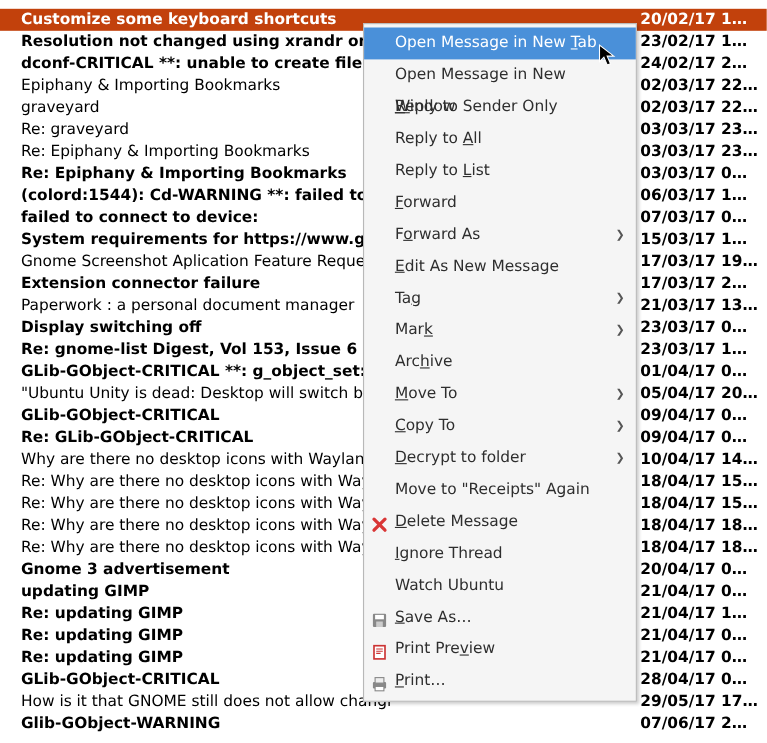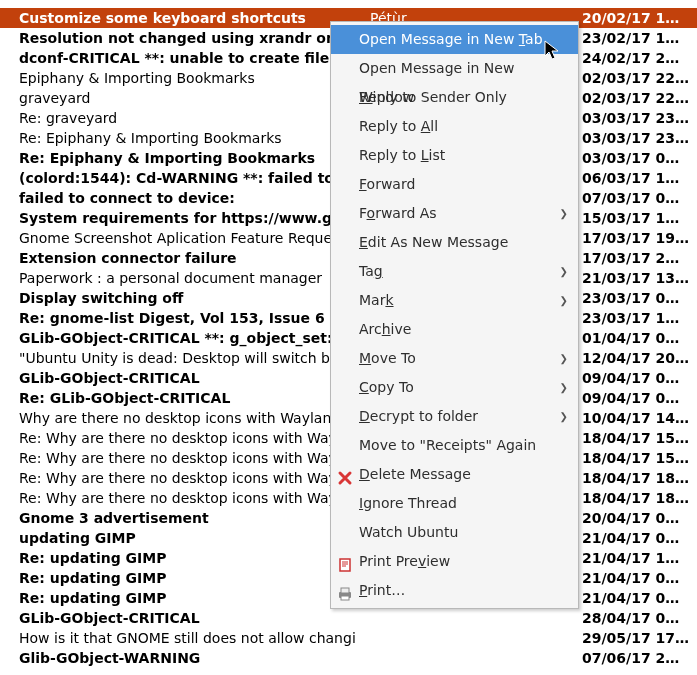--- a/index.html
+++ b/index.html
@@ -101,21 +101,20 @@
     z-index: 200;
     pointer-events: none;
   }
 </style>
 </head>
 <body>
 
 <div class="message-list" id="message-list">
     <div class="row bold selected" style="position: absolute; top: 8px; left: 0px; width: 697px;">
       <div class="subject">Customize some keyboard shortcuts</div>
-      <div class="from">Pétùr</div>
       <div class="date">20/02/17 1…</div>
     </div>
     <div class="row bold" style="position: absolute; top: 28px; left: 0px; width: 697px;">
       <div class="subject">Resolution not changed using xrandr on ext</div>
       <div class="date">23/02/17 1…</div>
     </div>
     <div class="row bold" style="position: absolute; top: 48px; left: 0px; width: 697px;">
       <div class="subject">dconf-CRITICAL **: unable to create file '/r</div>
       <div class="date">24/02/17 2…</div>
     </div>
@@ -170,21 +169,21 @@
     <div class="row bold" style="position: absolute; top: 308px; left: 0px; width: 697px;">
       <div class="subject">Re: gnome-list Digest, Vol 153, Issue 6</div>
       <div class="date">23/03/17 1…</div>
     </div>
     <div class="row bold" style="position: absolute; top: 328px; left: 0px; width: 697px;">
       <div class="subject">GLib-GObject-CRITICAL **: g_object_set: a</div>
       <div class="date">01/04/17 0…</div>
     </div>
     <div class="row" style="position: absolute; top: 348px; left: 0px; width: 697px;">
       <div class="subject">"Ubuntu Unity is dead: Desktop will switch back to</div>
-      <div class="date">12/04/17 20…</div>
+      <div class="date">05/04/17 20…</div>
     </div>
     <div class="row bold" style="position: absolute; top: 368px; left: 0px; width: 697px;">
       <div class="subject">GLib-GObject-CRITICAL</div>
       <div class="date">09/04/17 0…</div>
     </div>
     <div class="row bold" style="position: absolute; top: 388px; left: 0px; width: 697px;">
       <div class="subject">Re: GLib-GObject-CRITICAL</div>
       <div class="date">09/04/17 0…</div>
     </div>
     <div class="row" style="position: absolute; top: 408px; left: 0px; width: 697px;">
@@ -299,20 +298,30 @@
           <path d="M3 3 L13 13 M13 3 L3 13" stroke="#d93636" stroke-width="3" stroke-linecap="round"></path>
         </svg>
     </span>
     <span><span></span><span class="ul">D</span><span>elete Message</span></span>
   </div>
   <div class="menu-item">
     <span><span></span><span class="ul">I</span><span>gnore Thread</span></span>
   </div>
   <div class="menu-item">
     <span><span>Watch Ubuntu</span></span>
+  </div>
+  <div class="menu-item">
+    <span class="menu-icon">
+      <svg width="16" height="16" viewBox="0 0 16 16">
+          <rect x="2" y="2" width="12" height="12" rx="1" fill="#888"></rect>
+          <rect x="4" y="3" width="8" height="4" fill="#fff"></rect>
+          <rect x="5" y="9" width="6" height="5" fill="#ccc"></rect>
+        </svg>
+    </span>
+    <span><span></span><span class="ul">S</span><span>ave As…</span></span>
   </div>
   <div class="menu-item">
     <span class="menu-icon">
       <svg width="16" height="16" viewBox="0 0 16 16">
           <rect x="3" y="2" width="10" height="12" fill="#fff" stroke="#c33" stroke-width="1.5"></rect>
           <path d="M5 5h6M5 7h6M5 9h4" stroke="#c33" stroke-width="1"></path>
         </svg>
     </span>
     <span><span>Print Pre</span><span class="ul">v</span><span>iew</span></span>
   </div>

